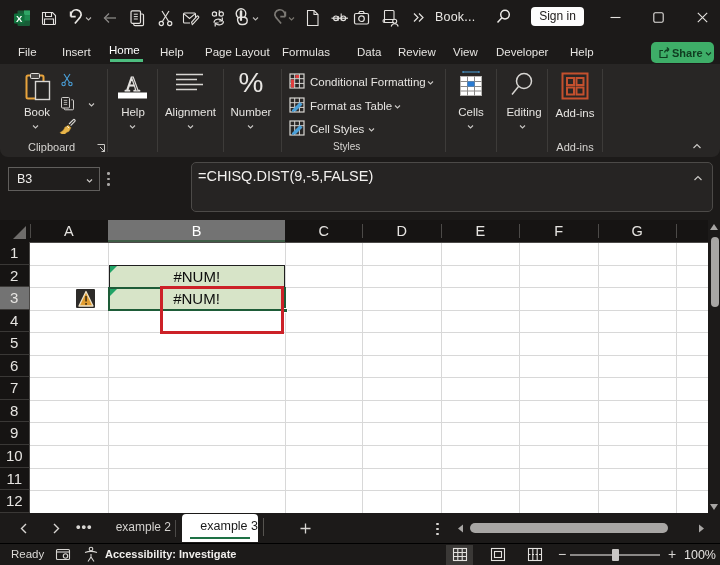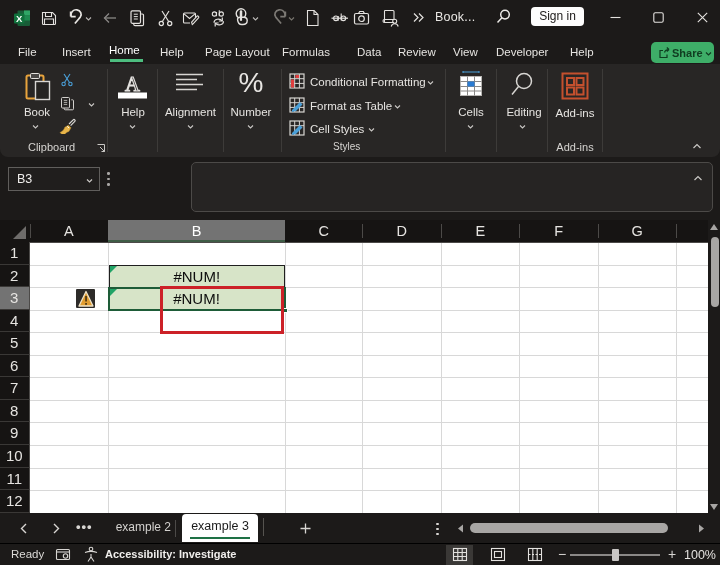--- a/index.html
+++ b/index.html
@@ -317,20 +317,21 @@
           <path d="M2 3.5 l2.5 2.5 l2.5-2.5"></path>
         </svg>
   </div>
 
   <div class="abs" style="left:107px;top:15px;width:2.5px;height:2.5px;background:#a8a6a4;border-radius:50%"></div>
   <div class="abs" style="left:107px;top:20.5px;width:2.5px;height:2.5px;background:#a8a6a4;border-radius:50%"></div>
   <div class="abs" style="left:107px;top:26px;width:2.5px;height:2.5px;background:#a8a6a4;border-radius:50%"></div>
 
 
   <div class="abs" style="left:191px;top:5px;width:522px;height:50px;background:#262423;border:1px solid #4c4a48;border-radius:5px">
+    <div class="abs" style="left:6px;top:5px;font-size:14.5px;color:#f2f0ee">=CHISQ.DIST(9,-5,FALSE)</div>
     <svg class="ico" style="left:500px;top:10px" width="12" height="10" viewBox="0 0 12 10" fill="none" stroke="#c9c7c4" stroke-width="1.2">
           <path d="M2.5 7 L6 3.5 L9.5 7"></path>
         </svg>
   </div>
 </div>
 
 <div class="abs" id="grid" style="left:0;top:220px;width:720px;height:294px;background:#161413">
 
   <div class="abs" style="left:29.5px;top:22px;width:678.5px;height:271px;background:#fff"></div>
 
@@ -418,21 +419,21 @@
         <path d="M8 2 L3.5 6.5 L8 11"></path>
       </svg>
   <svg class="ico" style="left:50px;top:9px" width="12" height="13" viewBox="0 0 12 13" fill="none" stroke="#d8d6d3" stroke-width="1.4">
         <path d="M4 2 L8.5 6.5 L4 11"></path>
       </svg>
   <div class="abs" style="left:76px;top:6px;font-size:13px;color:#d8d6d3;letter-spacing:1px;font-weight:bold">•••</div>
   <div class="abs" style="left:103px;top:7px;width:68px;text-align:right;font-size:12px;color:#d4d2cf">example 2</div>
   <div class="abs" style="left:175px;top:7px;width:1px;height:17px;background:#4c4a48"></div>
 
   <div class="abs" style="left:182px;top:1px;width:76px;height:28px;background:#fff;border-radius:4px 4px 0 0">
-    <div class="abs" style="left:0;top:5px;width:76px;text-align:center;font-size:12.5px;color:#1a1a1a">example 3</div>
+    <div class="abs" style="left:0;top:5px;width:76px;text-align:right;font-size:12.5px;color:#1a1a1a">example 3</div>
     <div class="abs" style="left:8px;top:22.5px;width:60px;height:2.5px;background:#1e7145"></div>
   </div>
   <div class="abs" style="left:263px;top:5px;width:1px;height:18px;background:#55534f"></div>
   <svg class="ico" style="left:299px;top:9px" width="13" height="13" viewBox="0 0 13 13" stroke="#d8d6d3" stroke-width="1.3">
         <path d="M6.5 1.5 v10 M1.5 6.5 h10"></path>
       </svg>
   <div class="abs" style="left:436px;top:9.5px;width:2.5px;height:2.5px;background:#d8d6d3;border-radius:50%"></div>
   <div class="abs" style="left:436px;top:14.5px;width:2.5px;height:2.5px;background:#d8d6d3;border-radius:50%"></div>
   <div class="abs" style="left:436px;top:19.5px;width:2.5px;height:2.5px;background:#d8d6d3;border-radius:50%"></div>
 

